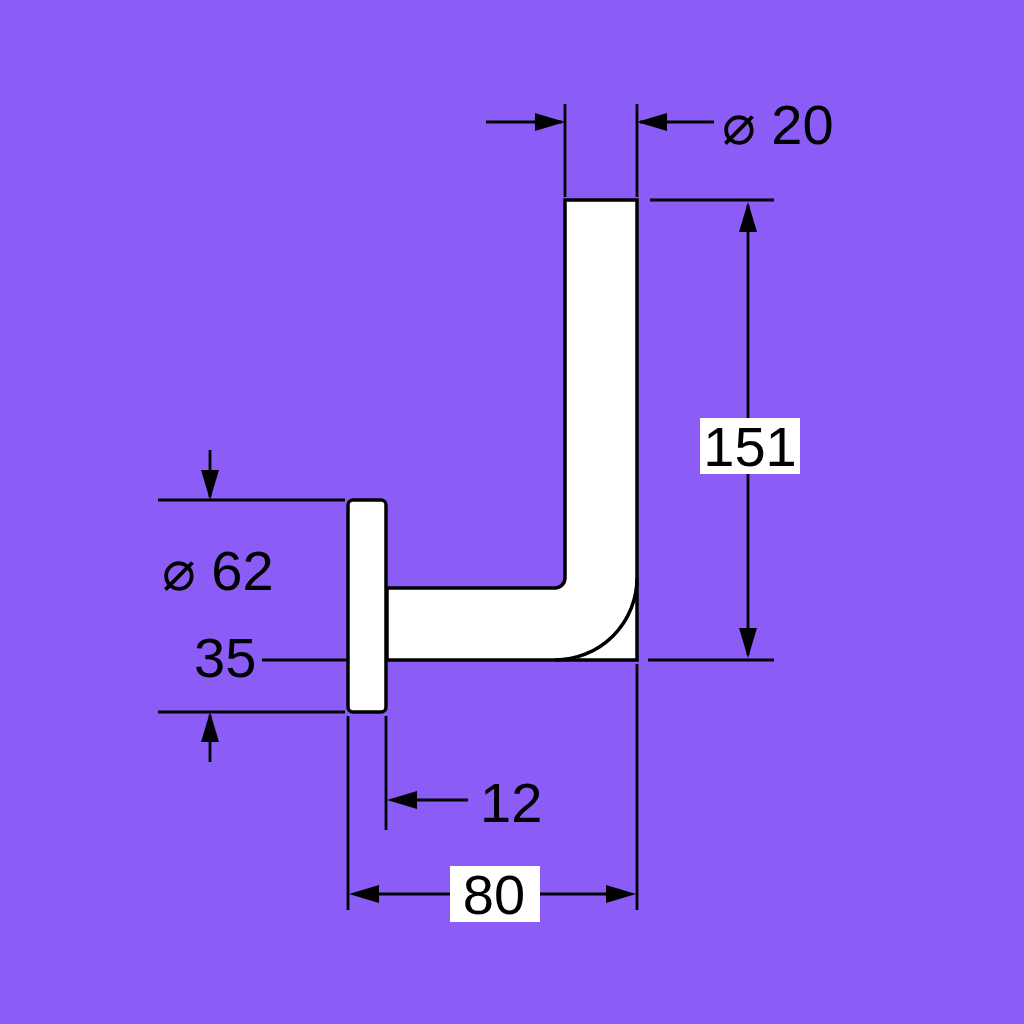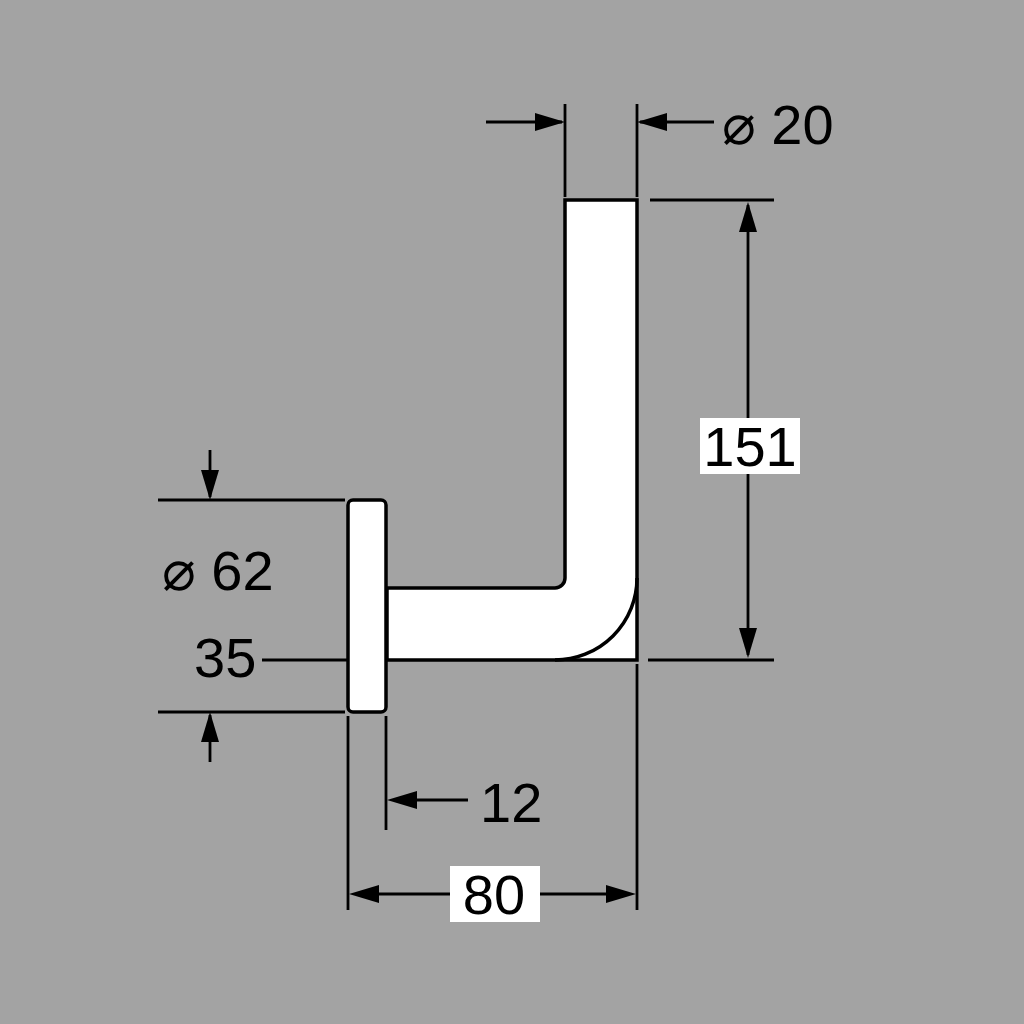--- a/index.html
+++ b/index.html
@@ -7,21 +7,21 @@
     padding: 0;
     width: 1024px;
     height: 1024px;
     background: #ffffff;
     overflow: hidden;
   }
   .canvas {
     position: relative;
     width: 1024px;
     height: 1024px;
-    background: #a3a3a3;
+    background: #8b5cf6;
   }
   svg { display: block; }
   .outline   { stroke: #000000; stroke-width: 3.5; fill: #ffffff; stroke-linejoin: miter; }
   .arcline   { stroke: #000000; stroke-width: 3.5; fill: none; }
   .dimline   { stroke: #000000; stroke-width: 2.8; fill: none; }
   .extline   { stroke: #000000; stroke-width: 2.8; fill: none; }
   .arrow     { fill: #000000; stroke: none; }
   .mask      { fill: #ffffff; stroke: none; }
   .dim-text  {
     font-family: "Liberation Sans", "DejaVu Sans", sans-serif;

